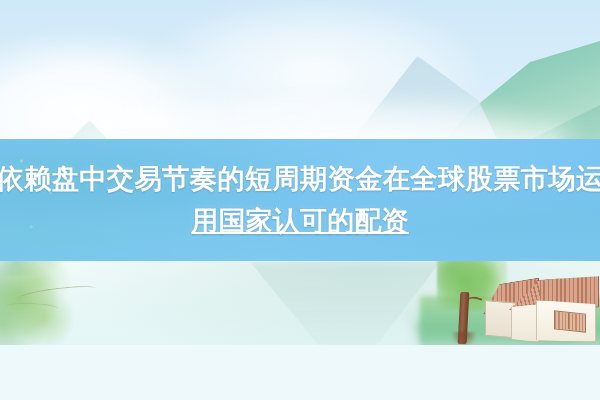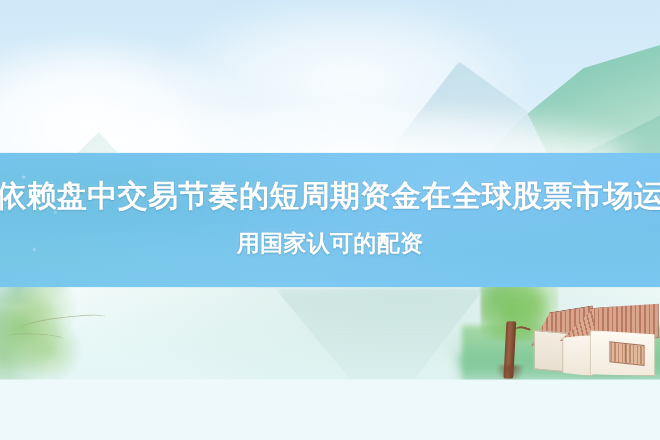--- a/index.html
+++ b/index.html
@@ -252,21 +252,21 @@
     line-height:40px;
     font-weight:bold;
     letter-spacing:.2px;
     white-space:nowrap;
     text-shadow:
       0 0 1px rgba(80,150,185,.55),
       0 1px 2px rgba(60,130,170,.45),
       0 0 6px rgba(255,255,255,.18);
   }
   #hl-line-1{font-size:27.4px;}
-  #hl-line-2{font-size:21px;}
+  #hl-line-2{font-size:27px;text-decoration:underline;}
 </style>
 </head>
 <body>
 
 <div id="stage">
 
   <div class="layer" id="sky"></div>
   <div id="cloud-left"></div>
   <div id="cloud-mid"></div>
 

